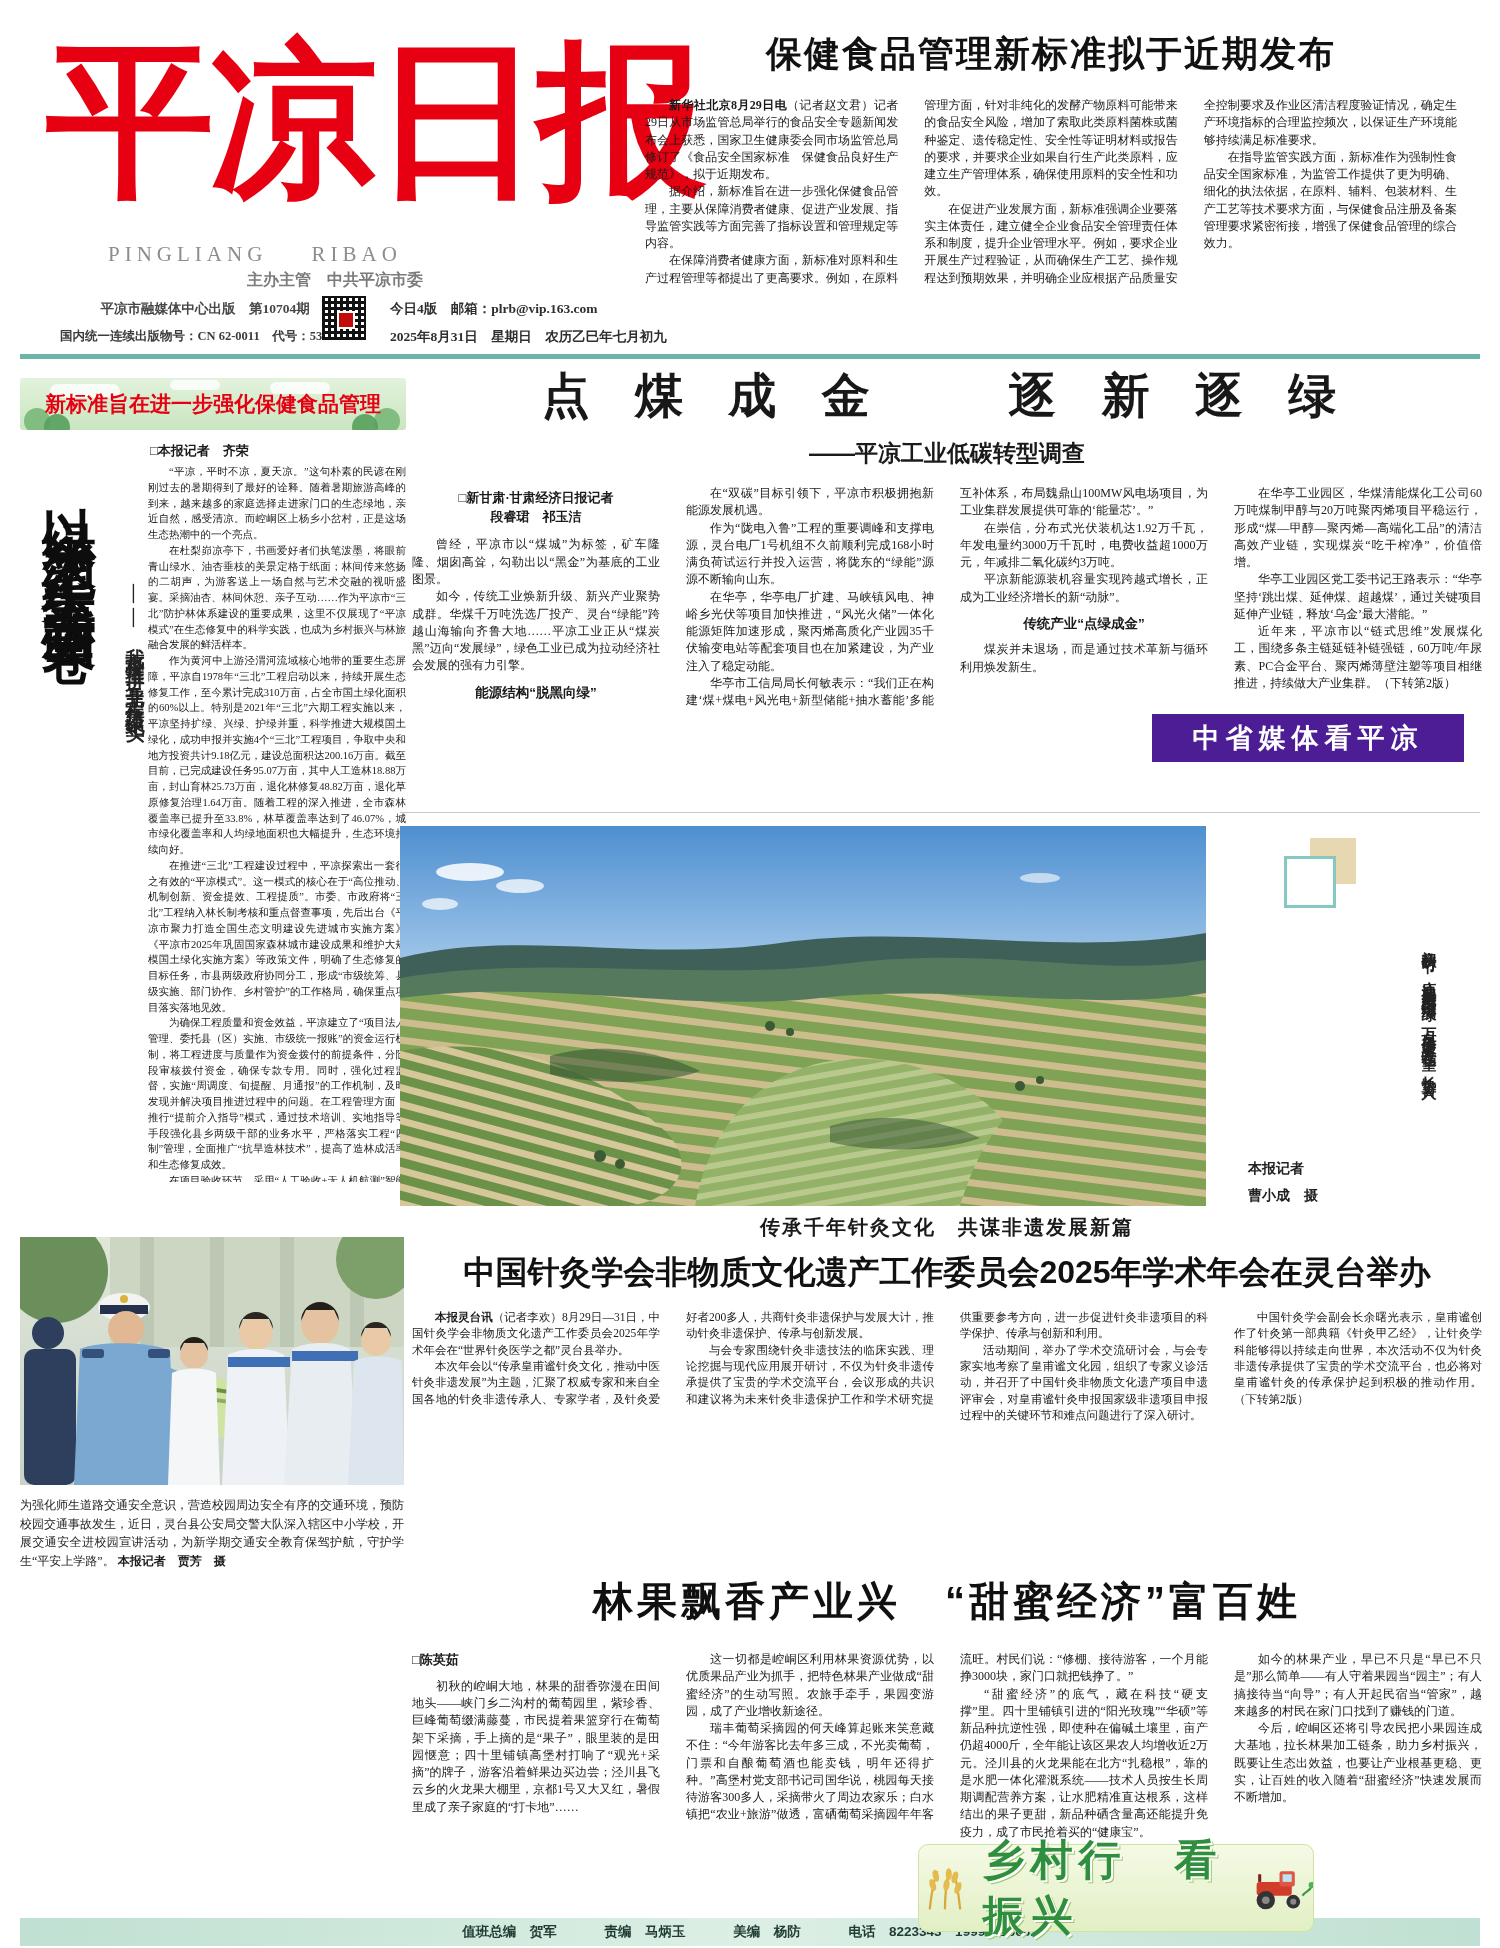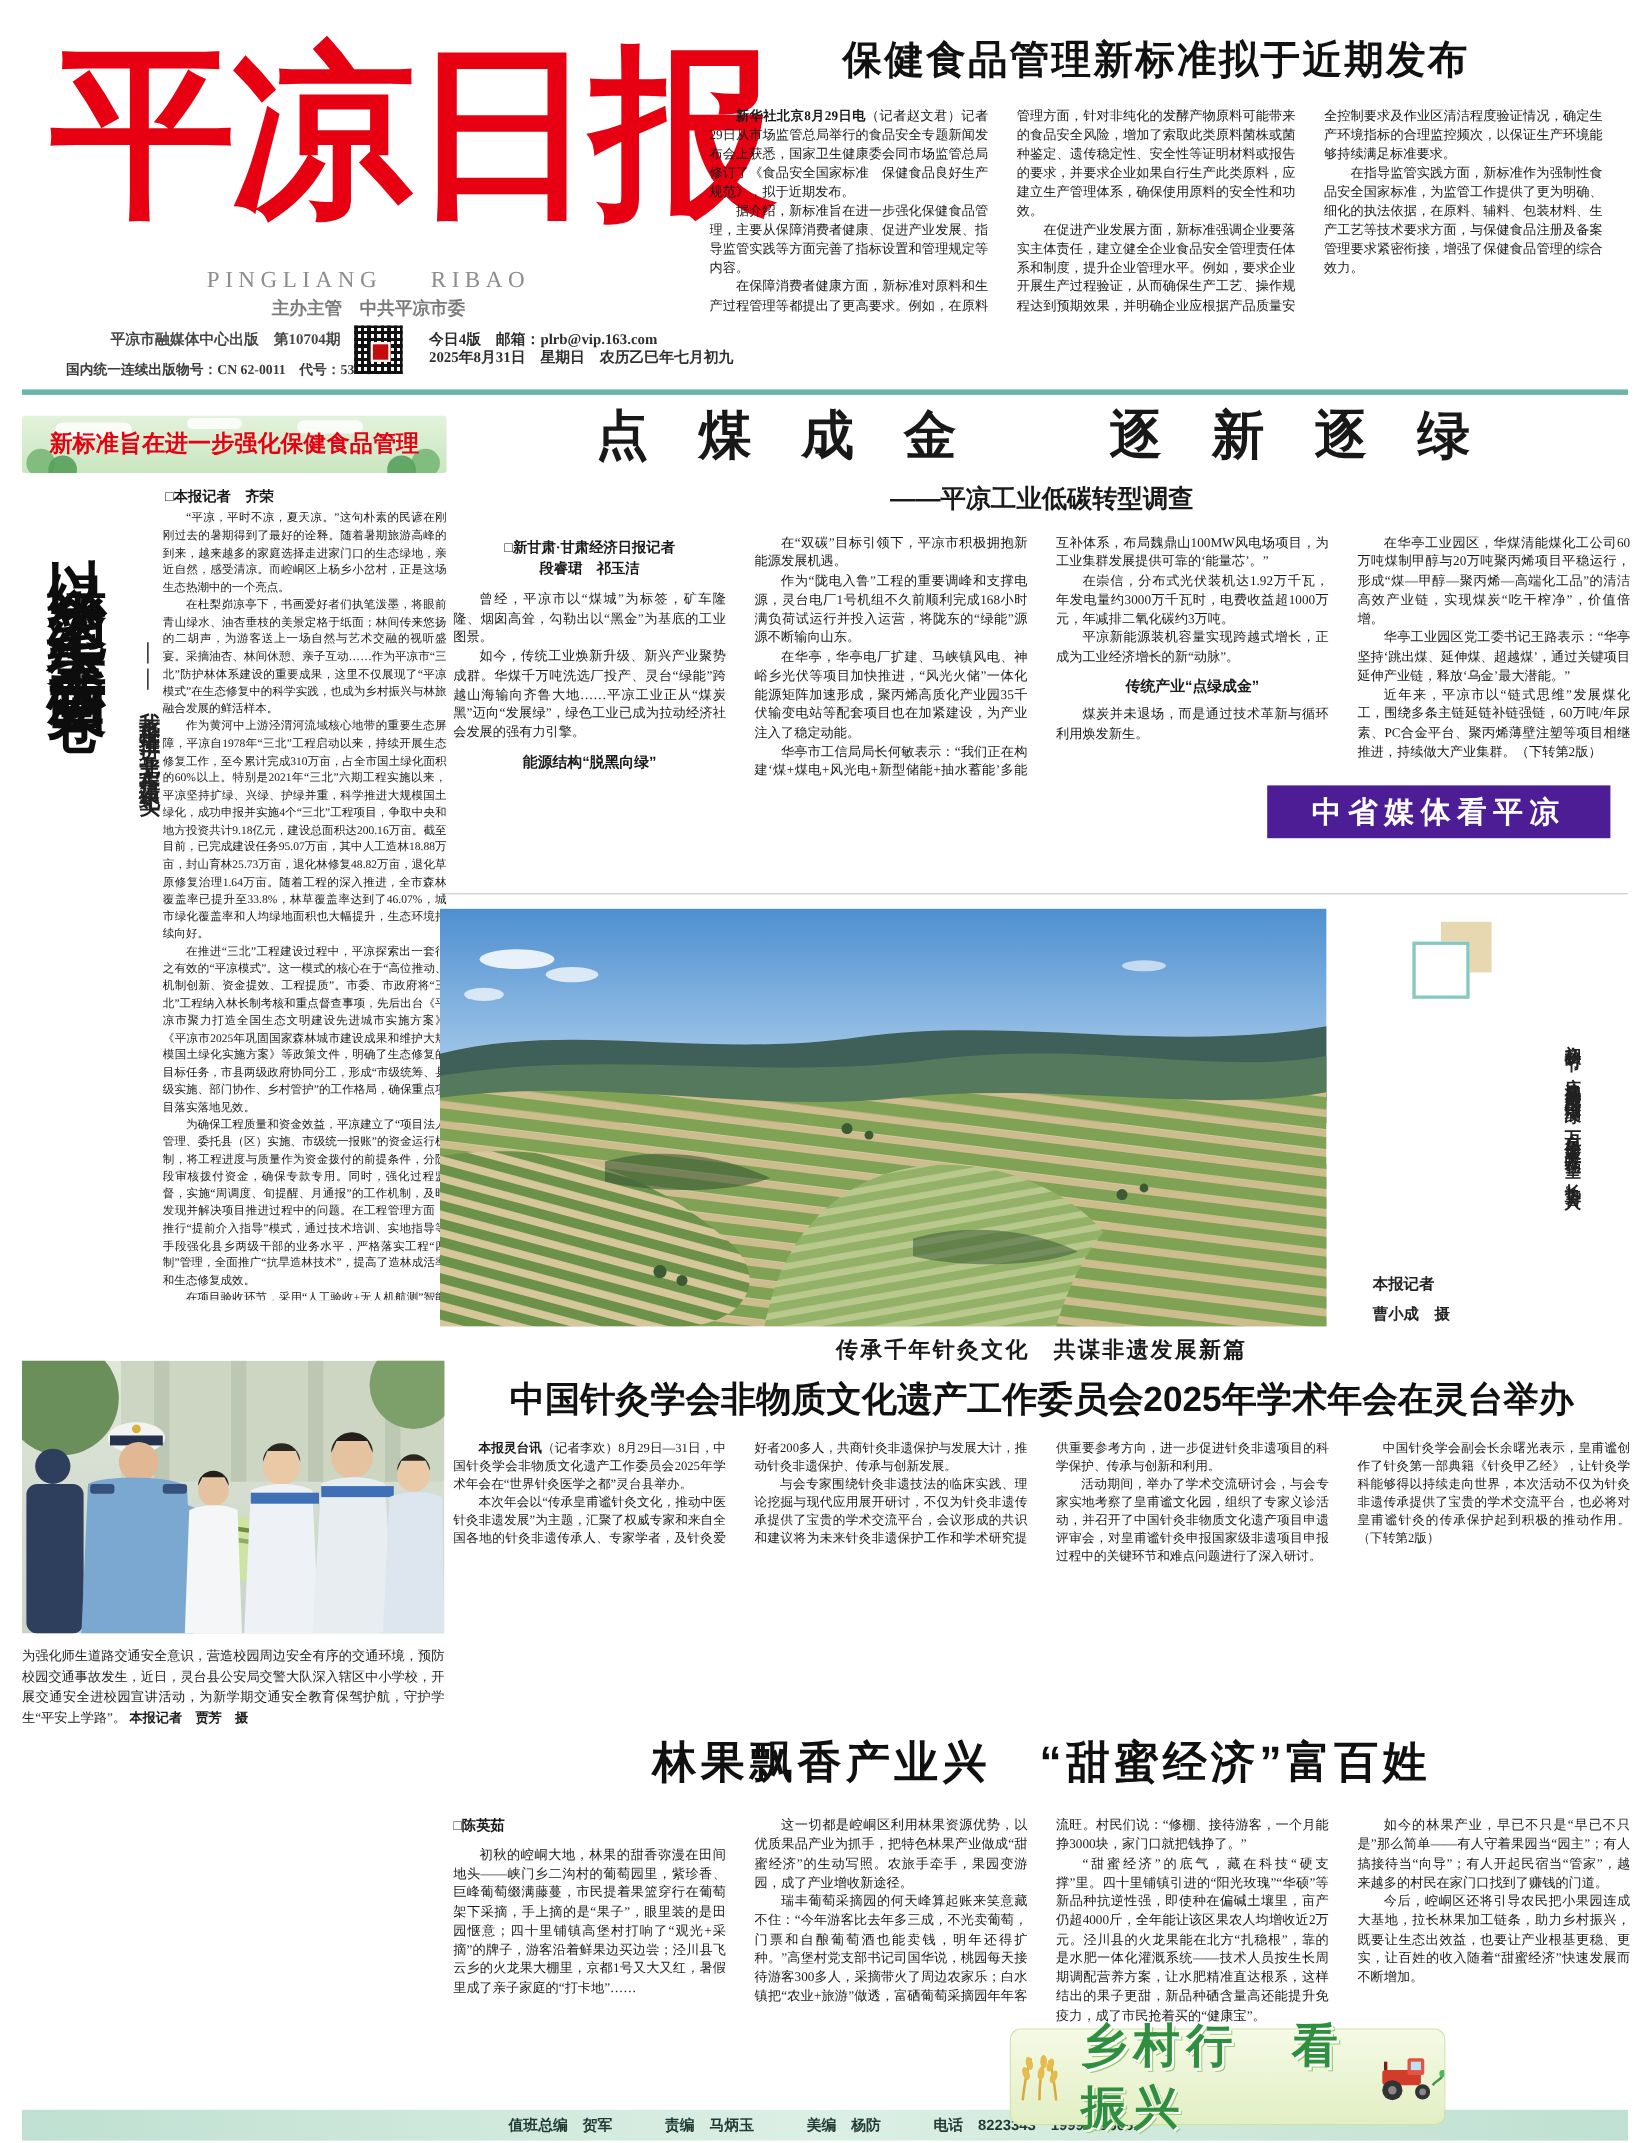--- a/index.html
+++ b/index.html
@@ -3,32 +3,32 @@
 <meta charset="utf-8">
 <style>
   html,body{margin:0;padding:0;background:#fff;}
   .page{position:relative;width:1500px;height:1948px;background:#fff;overflow:hidden;
         font-family:"Liberation Serif","DejaVu Serif",serif;color:#1a1a1a;}
   .abs{position:absolute;}
   
   .logo{left:46px;top:14px;width:620px;height:220px;font-size:168px;line-height:1.25;
         font-weight:900;color:#e60012;font-family:"DejaVu Serif","Liberation Serif",serif;
         letter-spacing:-4px;white-space:nowrap;}
-  .roman{left:120px;top:242px;width:430px;text-align:center;font-size:21px;color:#8d8d8d;
+  .roman{left:108px;top:242px;width:430px;text-align:left;font-size:21px;color:#8d8d8d;
          letter-spacing:5px;word-spacing:34px;}
   .org{left:120px;top:270px;width:430px;text-align:center;font-size:16px;font-weight:bold;
        color:#7b7b7b;font-family:"Liberation Sans",sans-serif;}
   .info-l1{left:80px;top:300px;width:250px;font-size:13.5px;font-weight:bold;color:#474747;text-align:center;}
   .info-l2{left:60px;top:328px;width:300px;font-size:12.5px;font-weight:bold;color:#3c3c3c;}
   .qr{left:322px;top:296px;width:44px;height:44px;
       background-image:repeating-linear-gradient(0deg,#111 0 3px,transparent 3px 6px),
                        repeating-linear-gradient(90deg,#111 0 3px,#fff 3px 6px);}
   .qr i{position:absolute;left:15px;top:15px;width:14px;height:14px;background:#c40c0c;border:2px solid #fff;}
   .info-r1{left:390px;top:300px;width:260px;font-size:13.5px;font-weight:bold;color:#2e2e2e;}
-  .info-r2{left:390px;top:316px;width:300px;font-size:13.5px;font-weight:bold;color:#2e2e2e;}
+  .info-r2{left:390px;top:328px;width:300px;font-size:13.5px;font-weight:bold;color:#2e2e2e;}
   
   .top-art{left:645px;top:30px;width:812px;}
   .top-art h1{margin:0;text-align:center;font-size:36px;font-weight:900;letter-spacing:2px;
               font-family:"Liberation Sans",sans-serif;color:#111;}
   .cols{text-align:justify;}
   .cols p{margin:0;text-indent:2em;}
   .top-cols{margin-top:18px;height:214px;column-count:3;column-gap:26px;
             font-size:12px;line-height:1.44;overflow:hidden;}
   .rule-teal{left:20px;top:354px;width:1460px;height:5px;background:#6cb5a9;}
   

